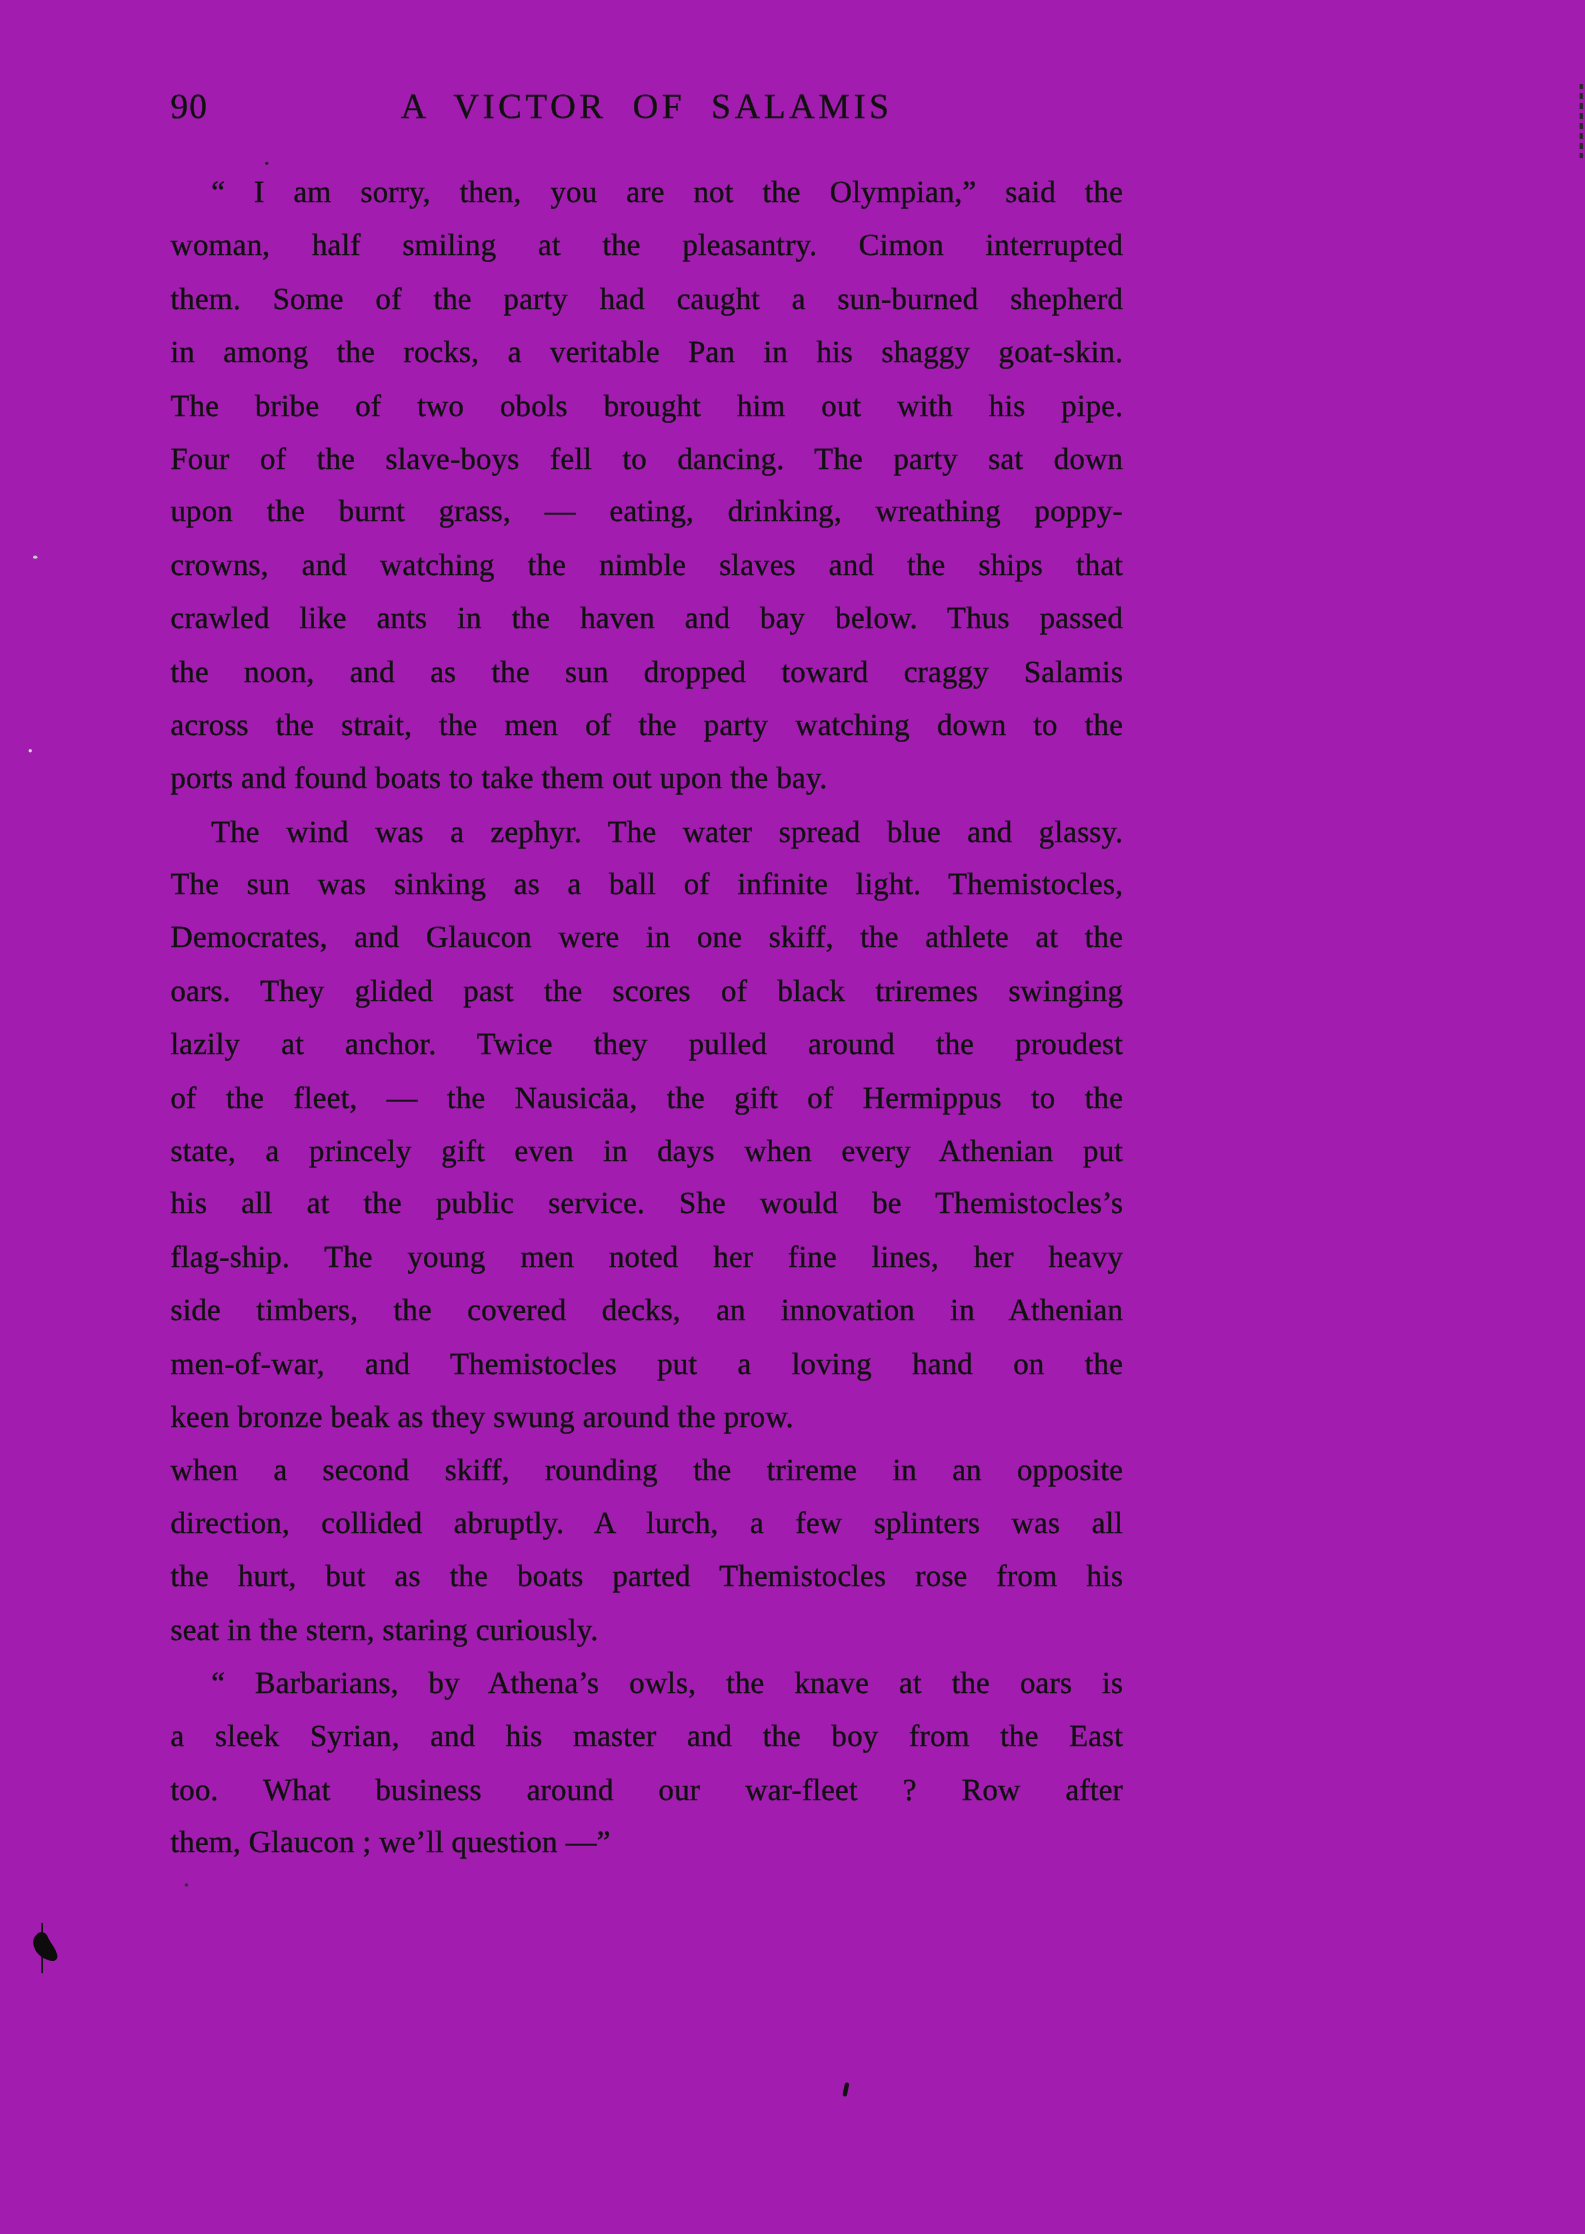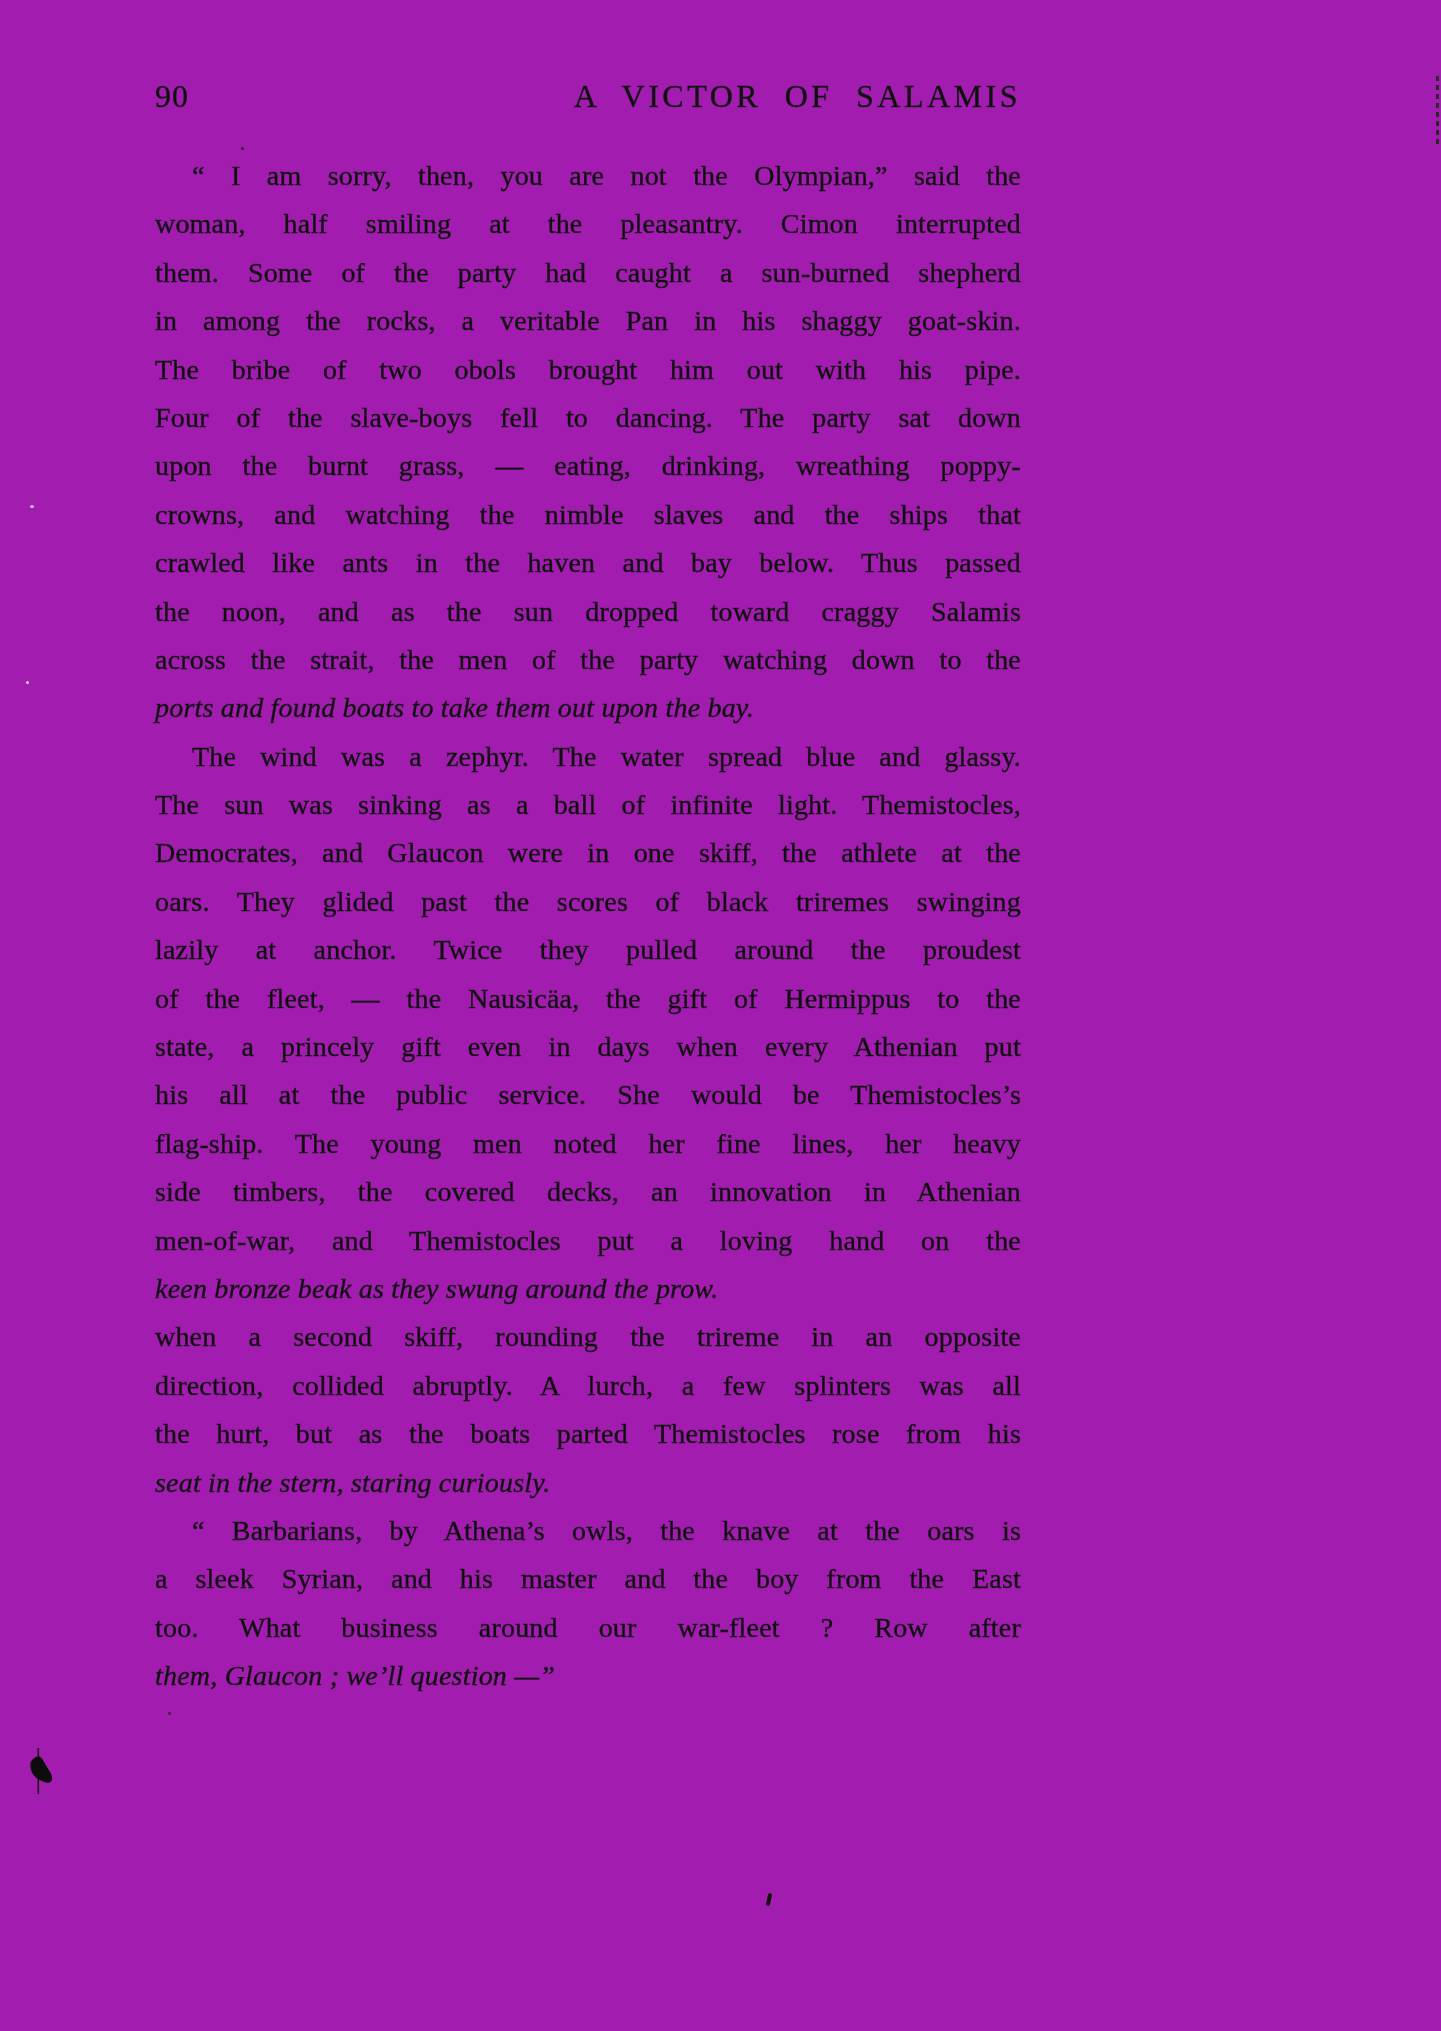--- a/index.html
+++ b/index.html
@@ -21,21 +21,21 @@
     left: 155px; top: 78px;
     width: 866px; height: 40px;
   }
   .pagenum {
     position: absolute; left: 0; top: 0;
     font-size: 32px; letter-spacing: 1px;
   }
   .title {
     position: absolute; left: 0; top: 0;
     width: 100%;
-    text-align: right;
+    text-align: center;
     font-size: 32px;
     letter-spacing: 3.5px;
     word-spacing: 12px;
     white-space: nowrap;
   }
   .body {
     position: absolute;
     left: 155px; top: 152px;
     width: 866px;
   }
@@ -44,21 +44,21 @@
     height: 48.4px;
     line-height: 48.4px;
     font-size: 28px;
     letter-spacing: 0.2px;
     text-align: justify;
     text-align-last: justify;
     overflow: visible;
     white-space: normal;
   }
   .line.first { text-indent: 37px; }
-  .line.last  { text-align-last: left; font-style: italic; }
+  .line.last  { text-align-last: left; }
   .italic { }
 
   
   .ink-blot {
     position: absolute;
     left: 25px; top: 1748px;
     width: 30px; height: 46px;
   }
   .tick {
     position: absolute;

